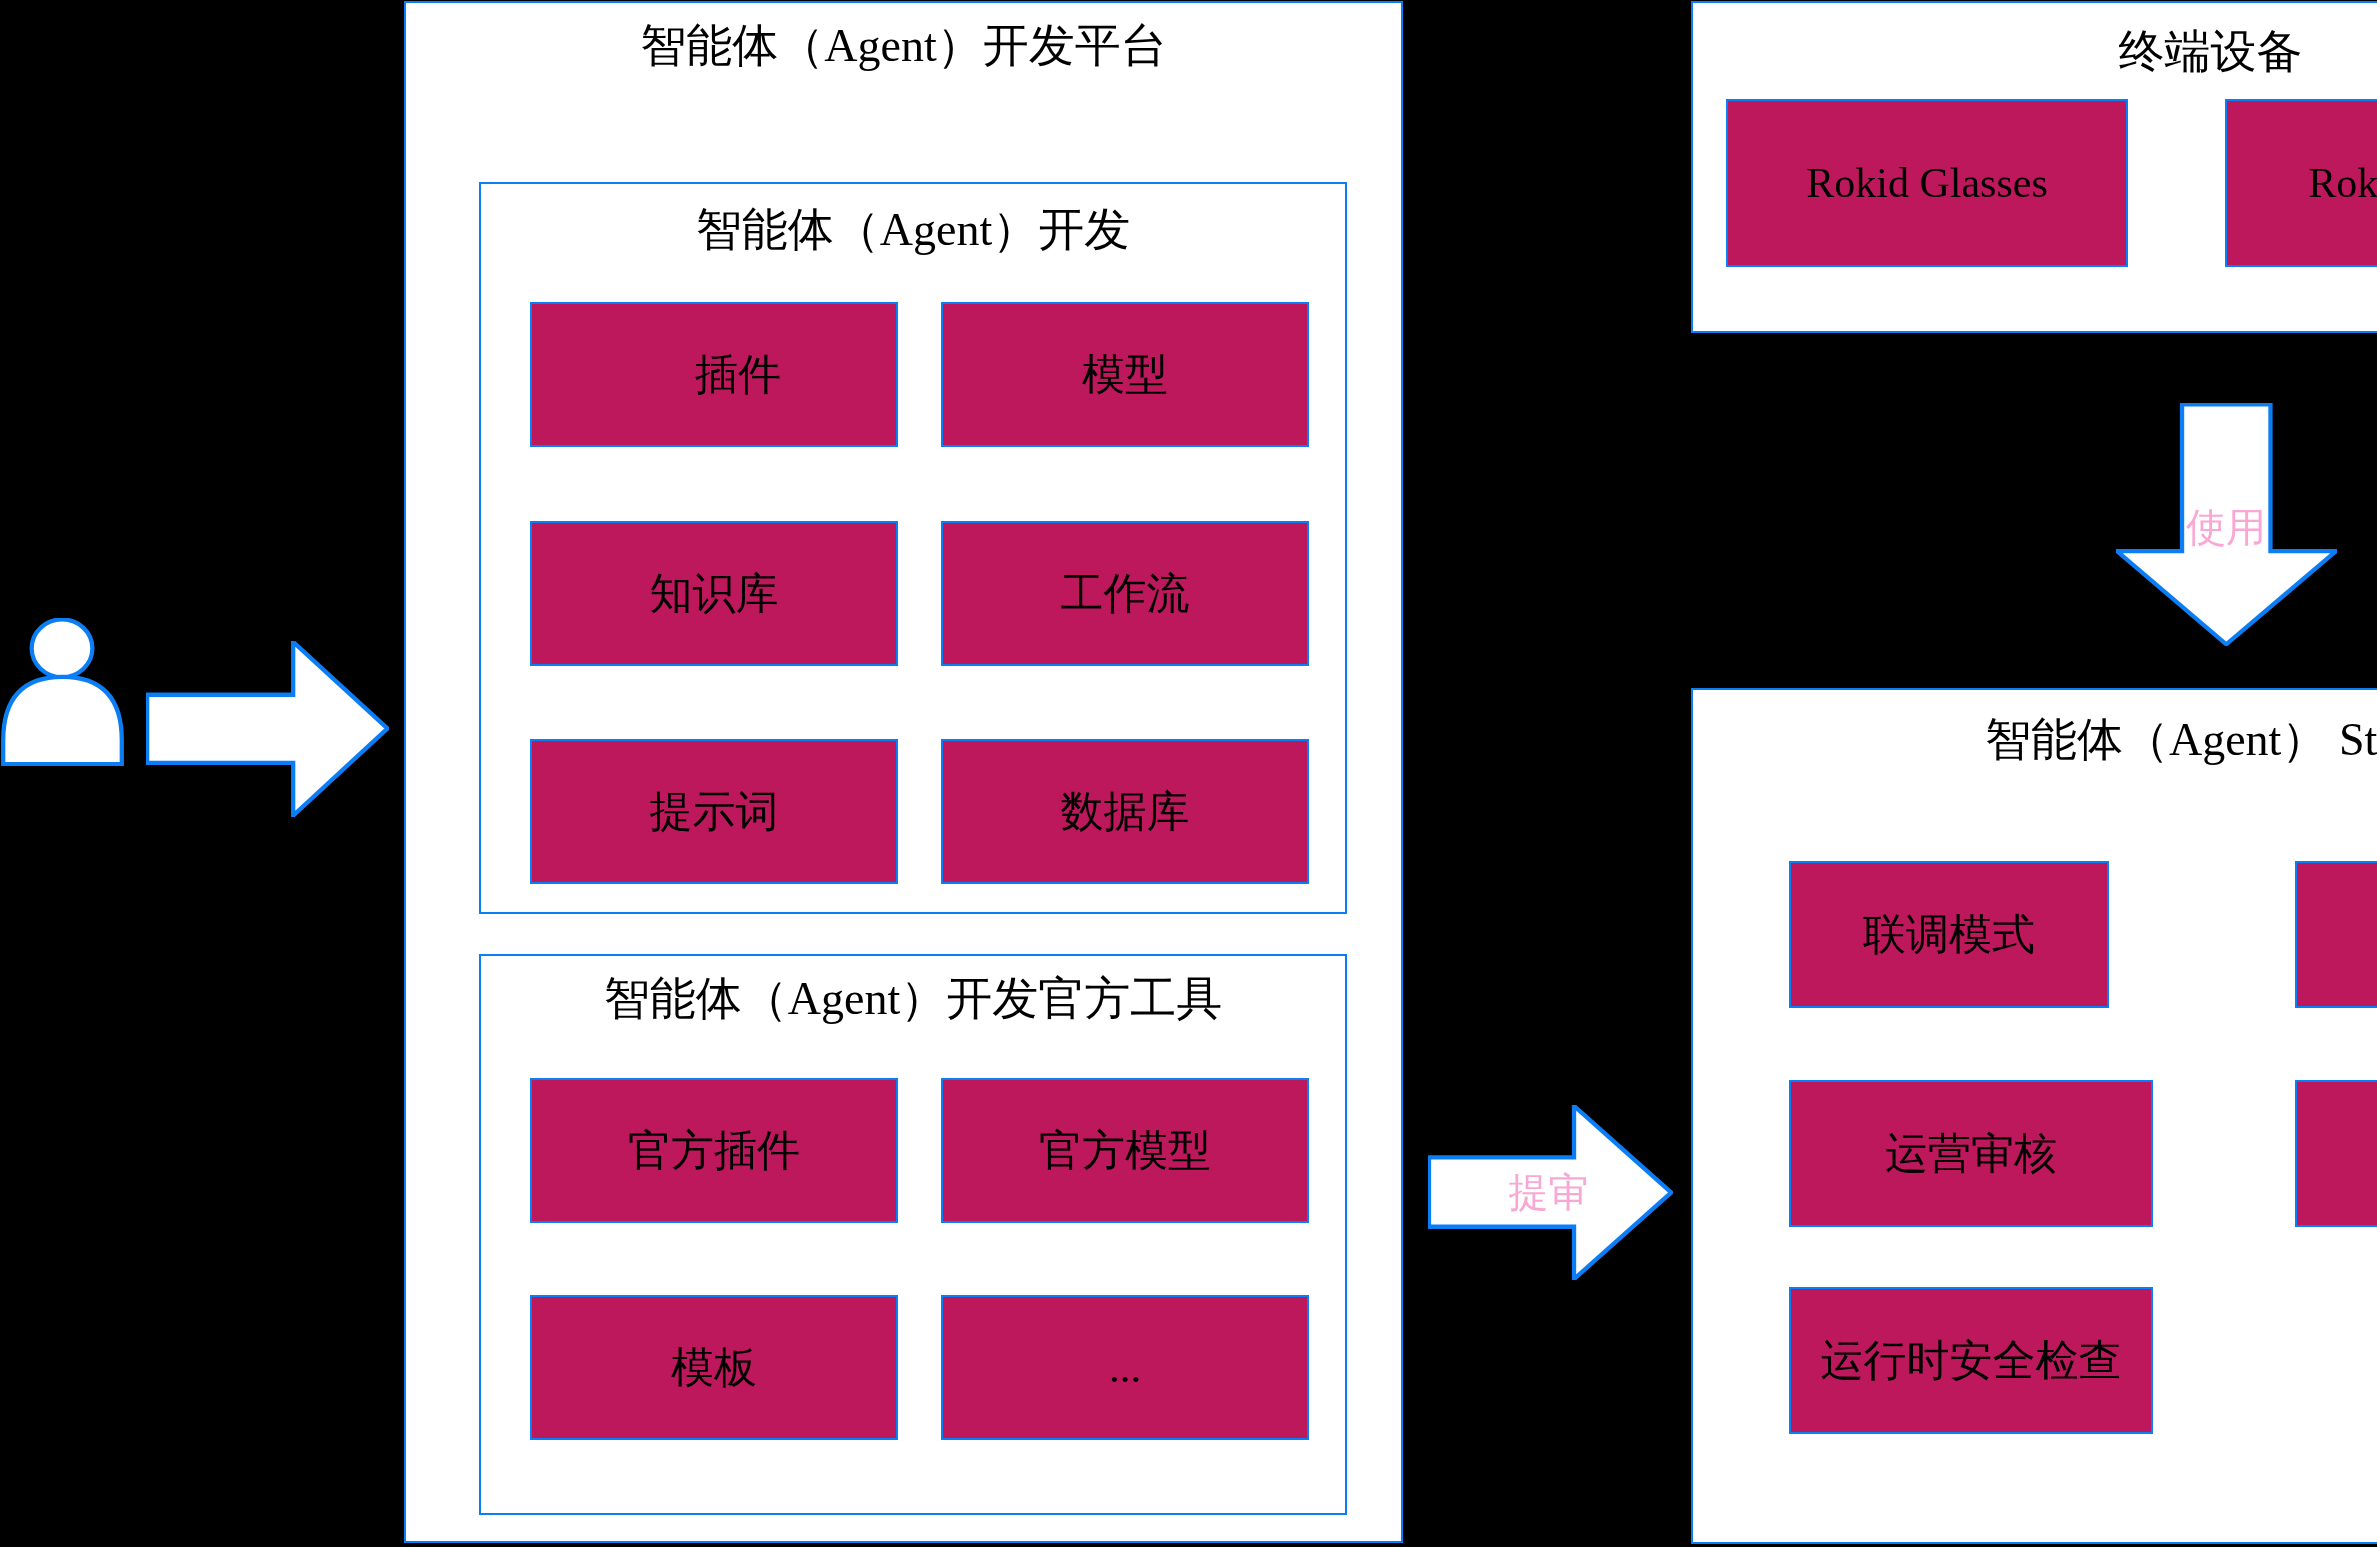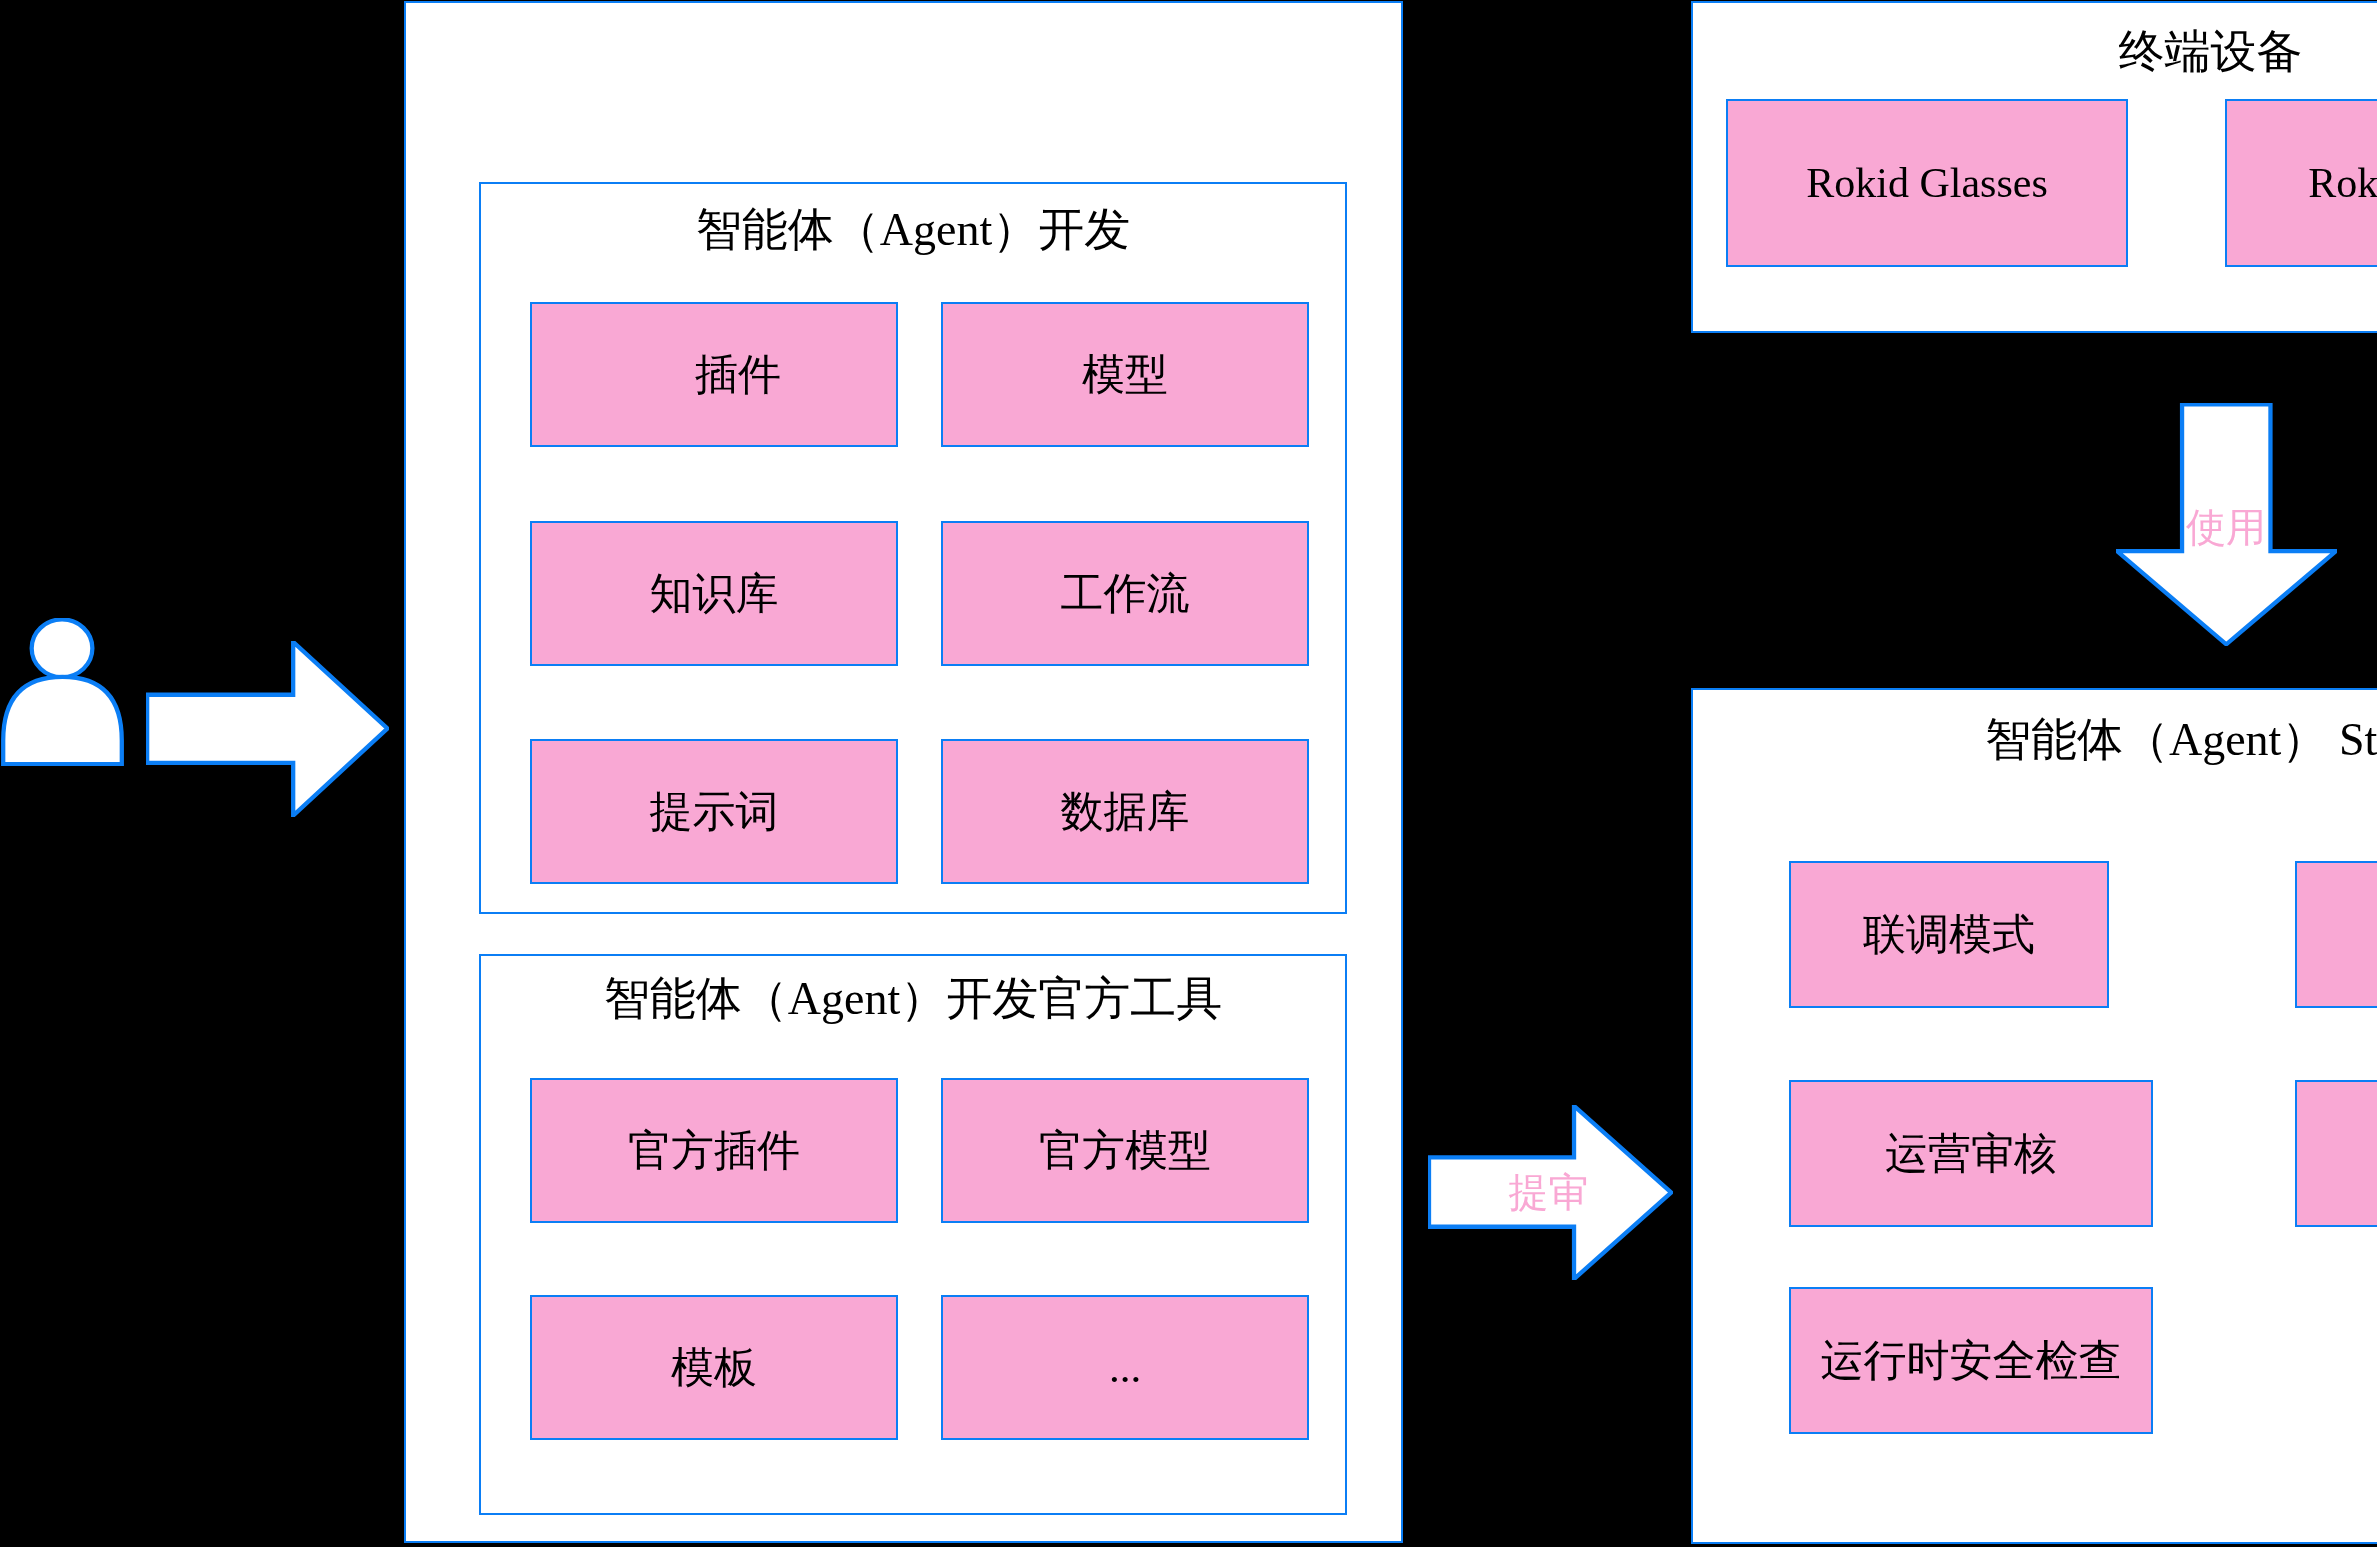--- a/index.html
+++ b/index.html
@@ -8,21 +8,21 @@
     overflow:hidden;border-radius:13.3px;
     font-family:"Liberation Serif","DejaVu Serif",serif;color:#000;
   }
   .panel{
     position:absolute;background:#fff;border:2.9px solid #0b7ef5;box-sizing:border-box;
   }
   .section{
     position:absolute;background:#fff;border:2.4px solid #0b7ef5;box-sizing:border-box;
   }
   .cell{
-    position:absolute;background:#f9a8d4;border:2.4px solid #0b7ef5;box-sizing:border-box;
+    position:absolute;background:#be185d;border:2.4px solid #0b7ef5;box-sizing:border-box;
     display:flex;align-items:center;justify-content:center;
     font-size:43px;line-height:1;white-space:nowrap;
   }
   .cell.latin{font-size:42px;}
   .panel-title,.section-title{
     position:absolute;left:0;right:0;text-align:center;
     font-size:46px;line-height:1.15;white-space:nowrap;
   }
   .flow-label{
     position:absolute;text-align:center;font-size:40px;line-height:1.1;
@@ -38,20 +38,21 @@
   <svg class="icon" style="left:0;top:618px;" width="125" height="148" viewBox="0 0 262 312">
     <ellipse cx="130" cy="64" rx="64" ry="61" fill="#fff" stroke="#0b7ef5" stroke-width="9"></ellipse>
     <path d="M6,308 L6,258 Q6,124 131,124 Q256,124 256,258 L256,308 Z" fill="#fff" stroke="#0b7ef5" stroke-width="9"></path>
   </svg>
 
   <svg class="icon" style="left:146px;top:641px;" width="243" height="176" viewBox="0 0 510 370">
     <polygon points="2,113 309,113 309,2 507,184 309,367 309,256 2,256" fill="#fff" stroke="#0b7ef5" stroke-width="9"></polygon>
   </svg>
 
   <div class="panel" style="left:404px;top:1px;width:999px;height:1542px;">
+    <div class="panel-title" style="top:17px;">智能体（Agent）开发平台</div>
 
     <div class="section" style="left:73px;top:145px;width:868px;height:732px;margin-top:34px;">
       <div class="section-title" style="top:20px;">智能体（Agent）开发</div>
       <div class="cell" style="left:49px;top:118px;width:368px;height:145px;padding-left:48px;">插件</div>
       <div class="cell" style="left:460px;top:118px;width:368px;height:145px;">模型</div>
       <div class="cell" style="left:49px;top:337px;width:368px;height:145px;">知识库</div>
       <div class="cell" style="left:460px;top:337px;width:368px;height:145px;">工作流</div>
       <div class="cell" style="left:49px;top:555px;width:368px;height:145px;">提示词</div>
       <div class="cell" style="left:460px;top:555px;width:368px;height:145px;">数据库</div>
     </div>

